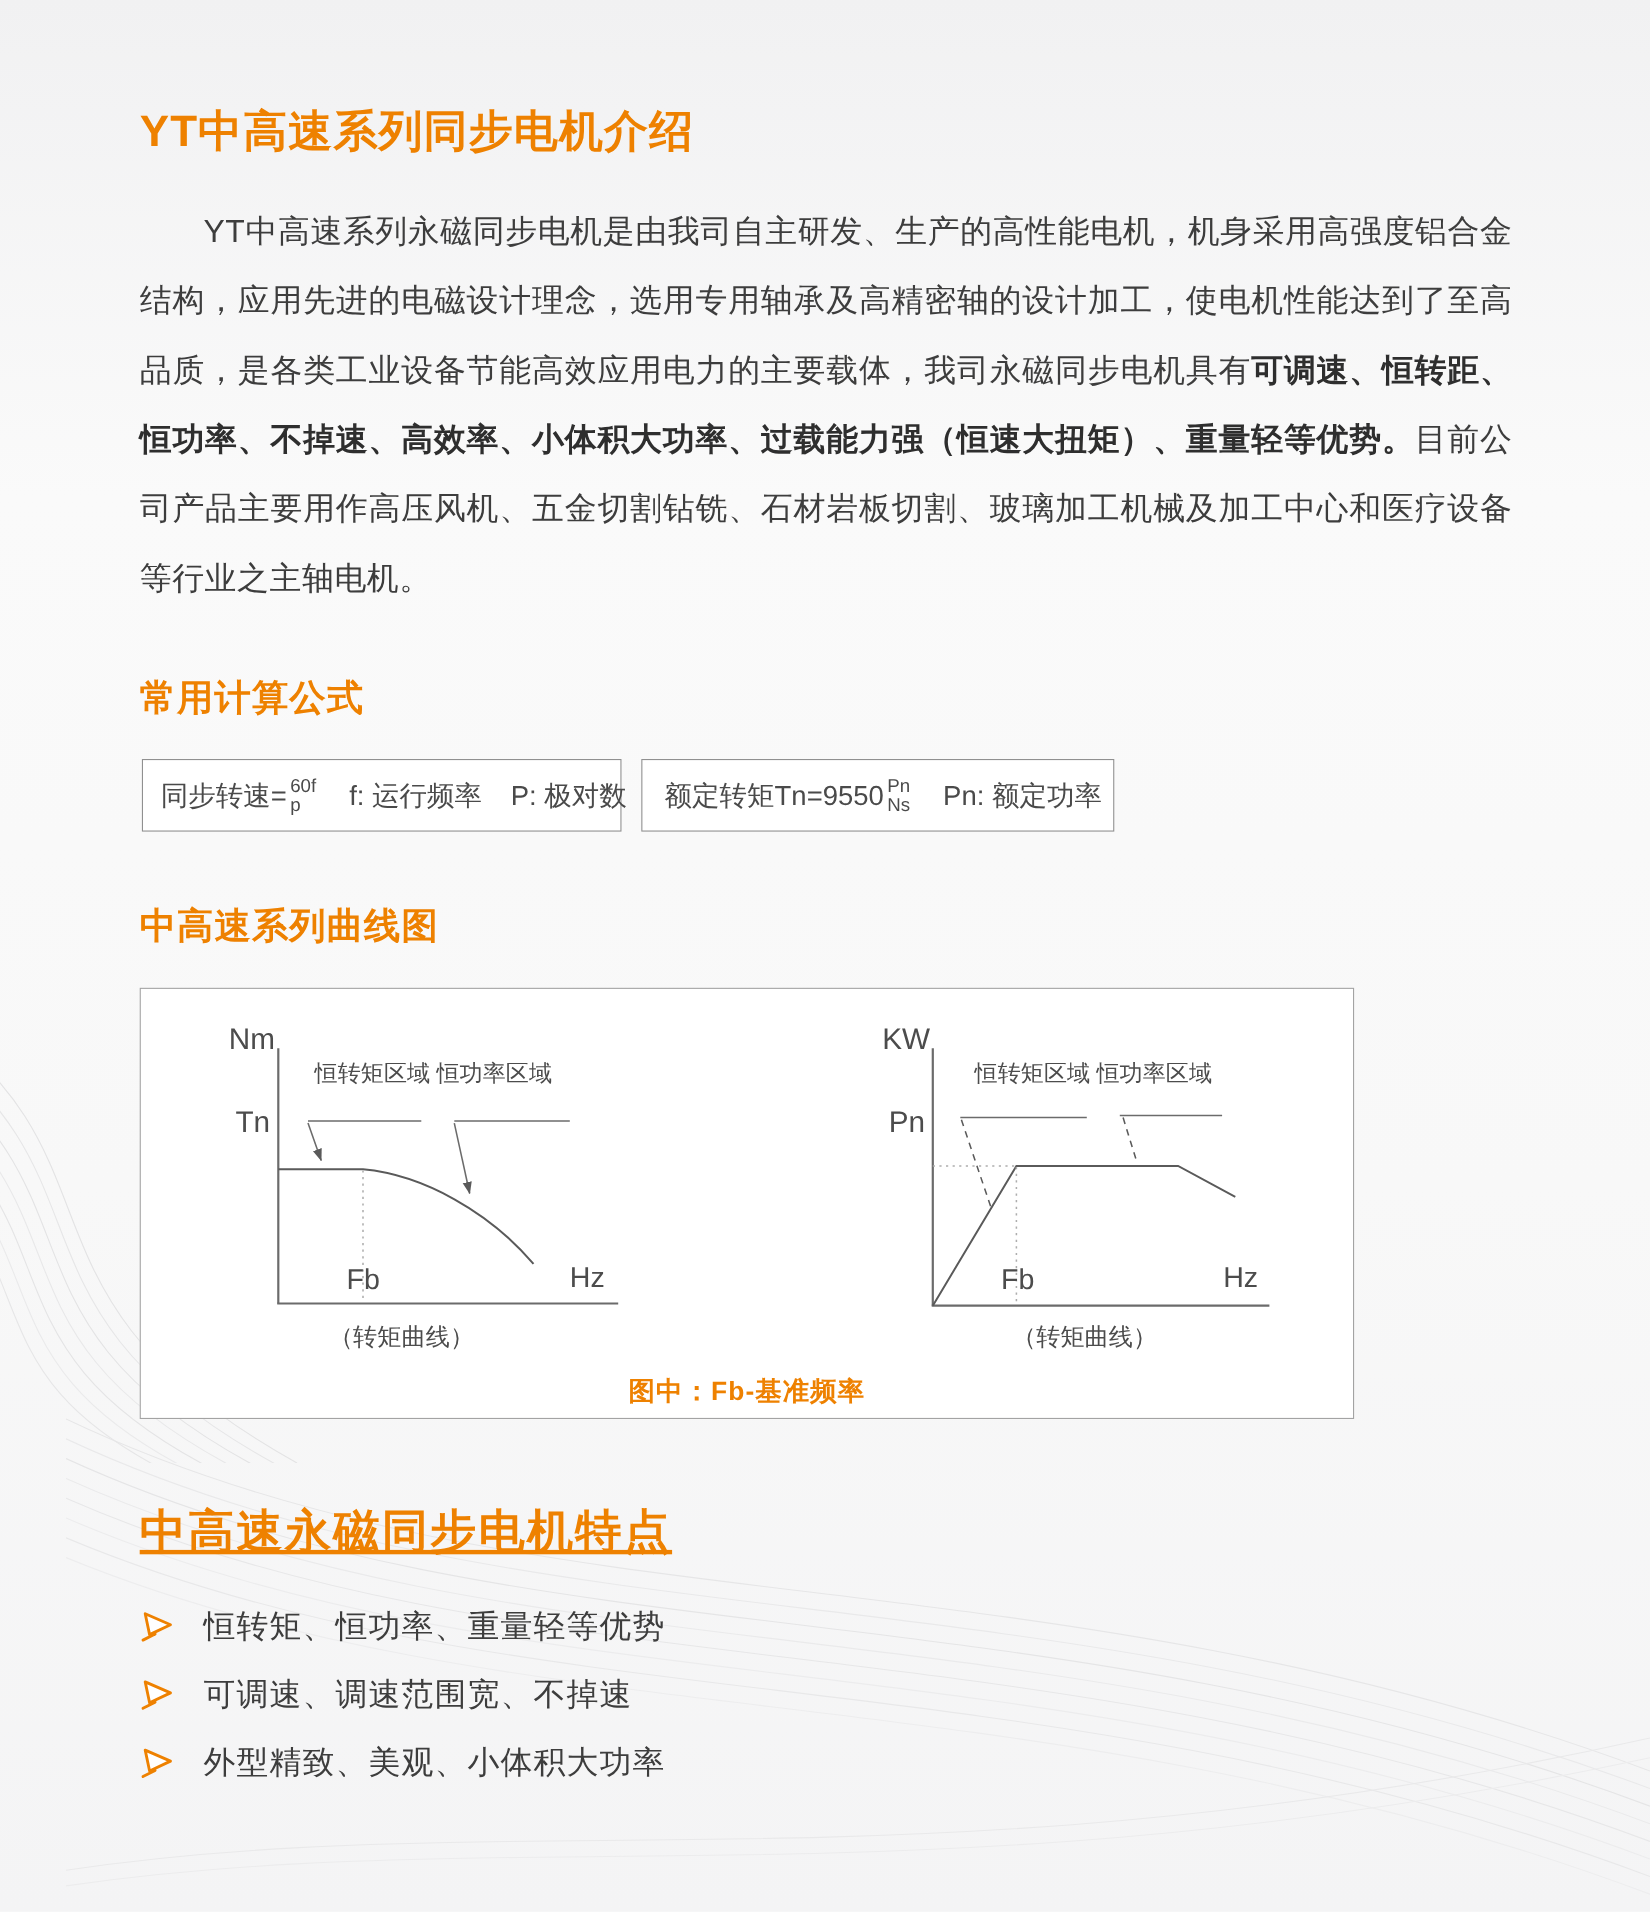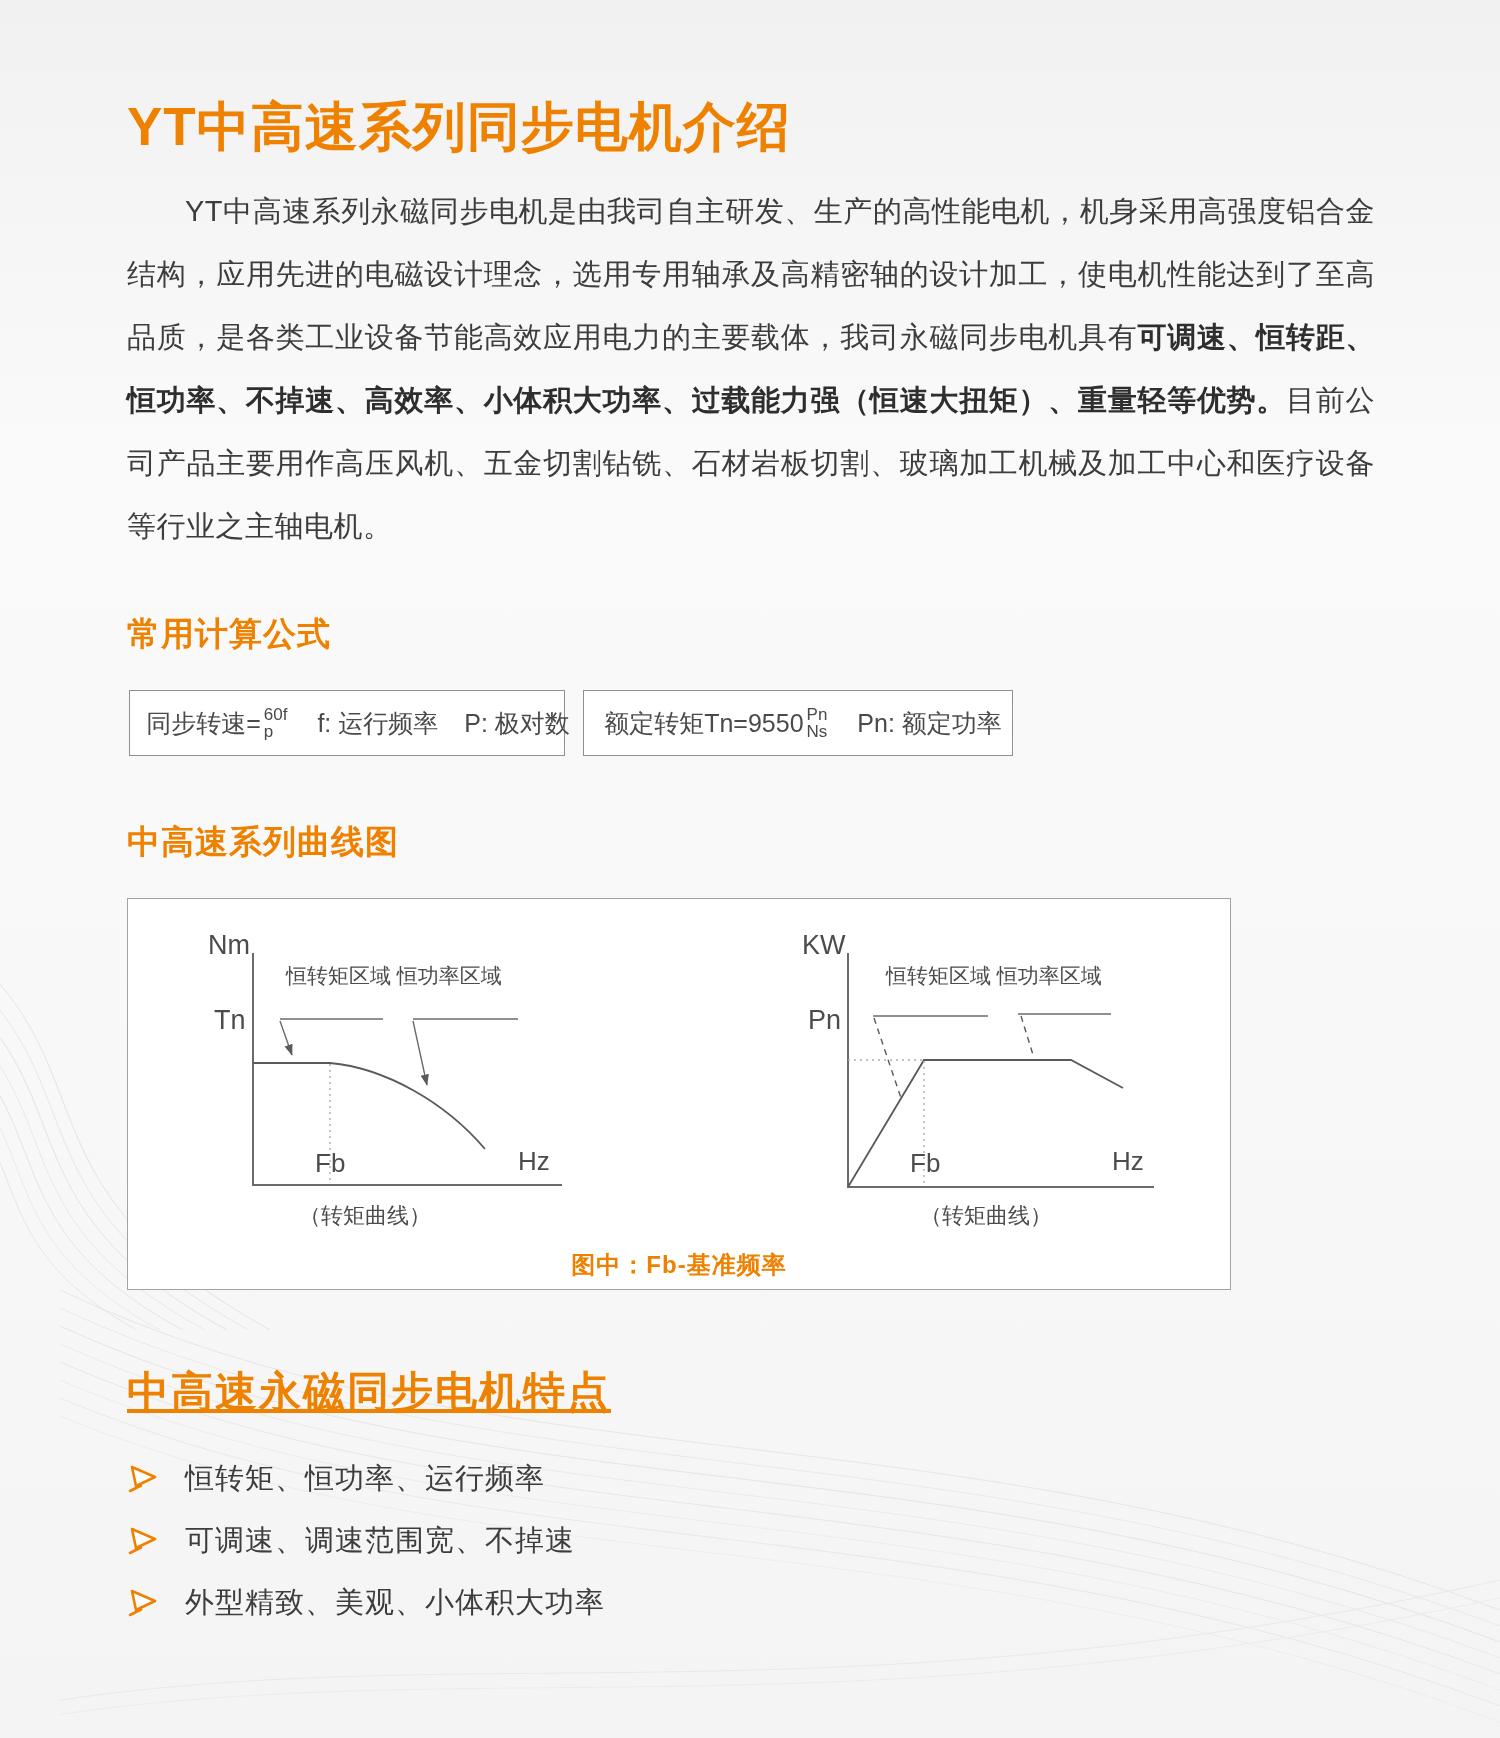--- a/index.html
+++ b/index.html
@@ -5,21 +5,21 @@
   html,body{margin:0;padding:0;}
   body{
     width:1500px;height:1738px;position:relative;overflow:hidden;
     font-family:"Liberation Sans","DejaVu Sans",sans-serif;
     background:linear-gradient(180deg,#f1f1f2 0%,#fafafa 26%,#f8f8f8 62%,#f4f4f5 100%);
     color:#3e3e3e;
   }
   .abs{position:absolute;z-index:2;}
   .deco{position:absolute;z-index:1;pointer-events:none;}
 
-  .h1{left:127px;top:92px;font-size:53px;font-weight:bold;letter-spacing:1px;}
+  .h1{left:127px;top:92px;font-size:40px;font-weight:bold;letter-spacing:1px;}
   .orange{color:#ee8100;}
 
   .intro{
     left:127px;top:180px;width:1248px;
     font-size:29px;line-height:63px;text-align:justify;
     color:#3d3d3d;letter-spacing:0.5px;
   }
   .intro p{margin:0;text-indent:2em;}
   .intro b{font-weight:bold;color:#2e2e2e;}
 
@@ -164,21 +164,21 @@
 </div>
 
 <div class="abs h3 orange">中高速永磁同步电机特点</div>
 
 <div class="abs feat">
   <div class="item">
     <svg class="ico" viewBox="0 0 32 30">
       <polygon points="5,3 28,13 9,22" fill="#fff" stroke="#ee8100" stroke-width="2.6" stroke-linejoin="round"></polygon>
       <line x1="3" y1="27" x2="14" y2="21.5" stroke="#ee8100" stroke-width="2.6" stroke-linecap="round"></line>
     </svg>
-    <span>恒转矩、恒功率、运行频率</span>
+    <span>恒转矩、恒功率、重量轻等优势</span>
   </div>
   <div class="item">
     <svg class="ico" viewBox="0 0 32 30">
       <polygon points="5,3 28,13 9,22" fill="#fff" stroke="#ee8100" stroke-width="2.6" stroke-linejoin="round"></polygon>
       <line x1="3" y1="27" x2="14" y2="21.5" stroke="#ee8100" stroke-width="2.6" stroke-linecap="round"></line>
     </svg>
     <span>可调速、调速范围宽、不掉速</span>
   </div>
   <div class="item">
     <svg class="ico" viewBox="0 0 32 30">

